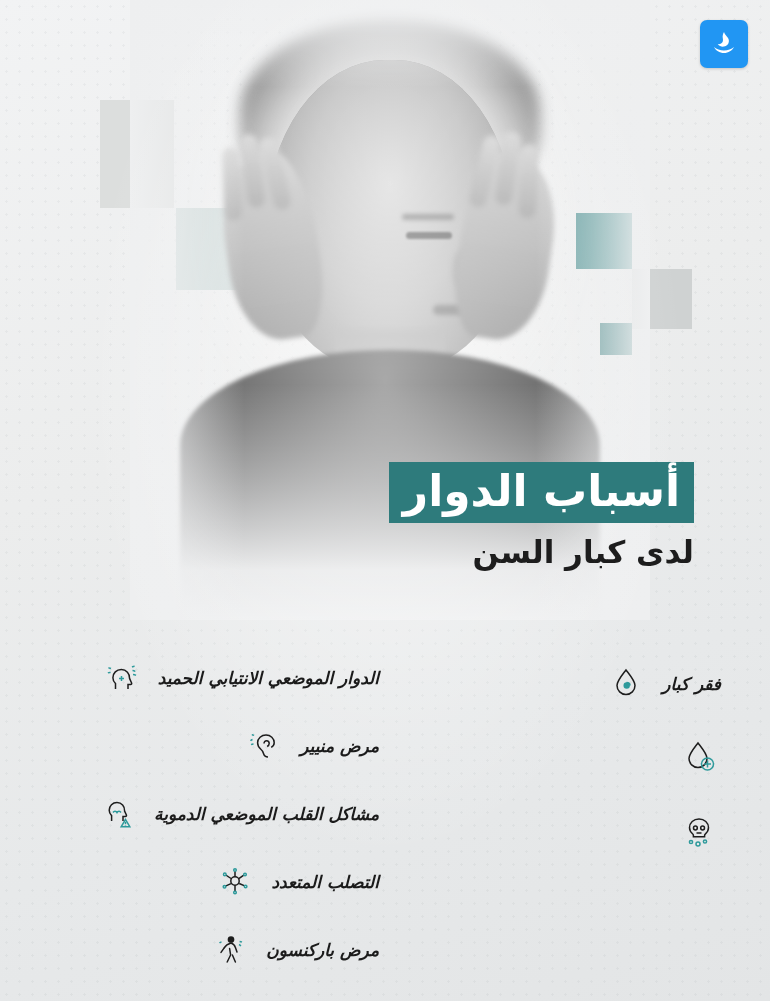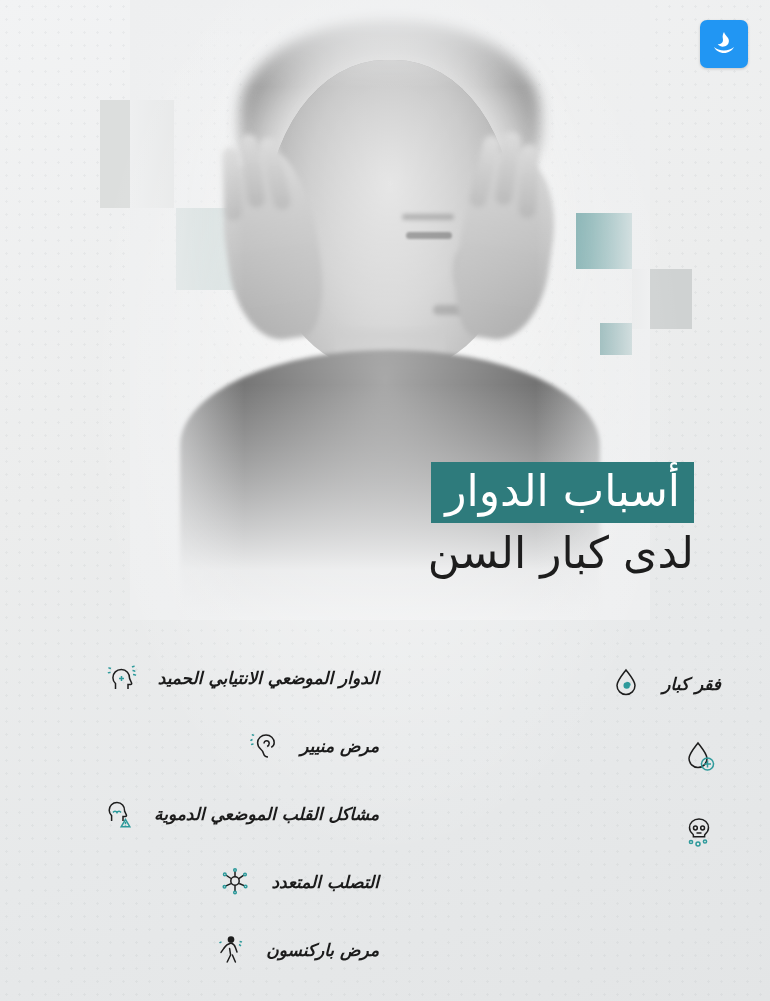--- a/index.html
+++ b/index.html
@@ -188,32 +188,32 @@
     position: absolute;
     right: 76px;
     top: 462px;
     text-align: right;
   }
   .title-line1 {
     display: inline-block;
     background: #2e7b7c;
     color: #ffffff;
     font-size: 44px;
-    font-weight: normal;
+    font-weight: bold;
     line-height: 1.12;
     padding: 4px 14px 8px 14px;
     letter-spacing: 0.5px;
     white-space: nowrap;
   }
   .title-line2 {
     display: block;
-    margin-top: 6px;
+    margin-top: 12px;
     color: #1d1d1d;
-    font-size: 44px;
-    font-weight: normal;
+    font-size: 31px;
+    font-weight: bold;
     line-height: 1.1;
     white-space: nowrap;
   }
 
   
   .lists {
     position: absolute;
     left: 0;
     right: 0;
     top: 648px;

